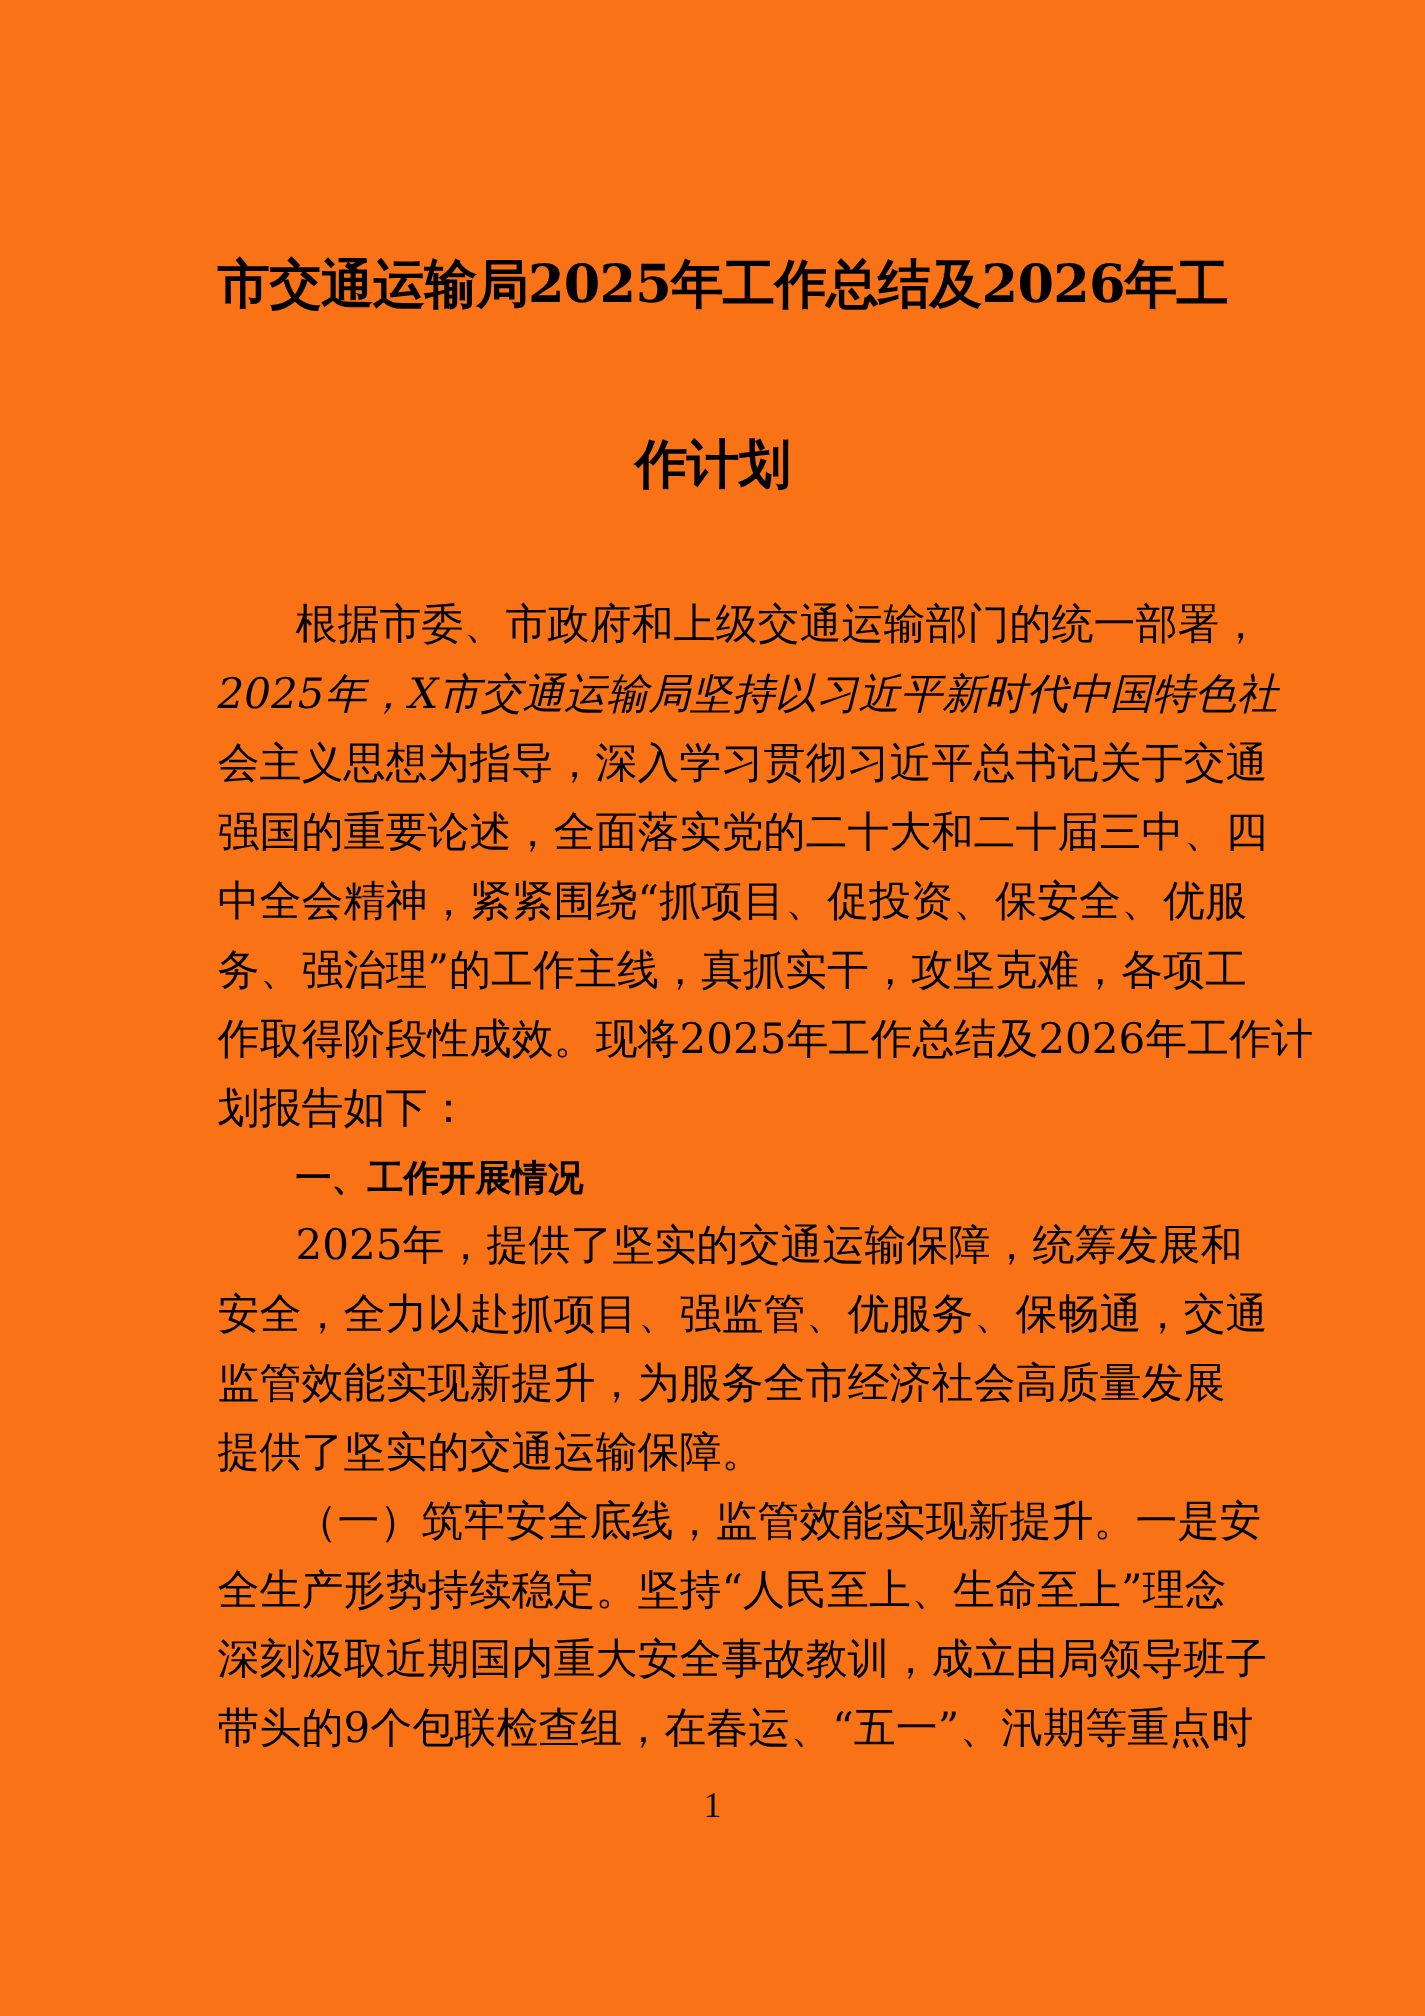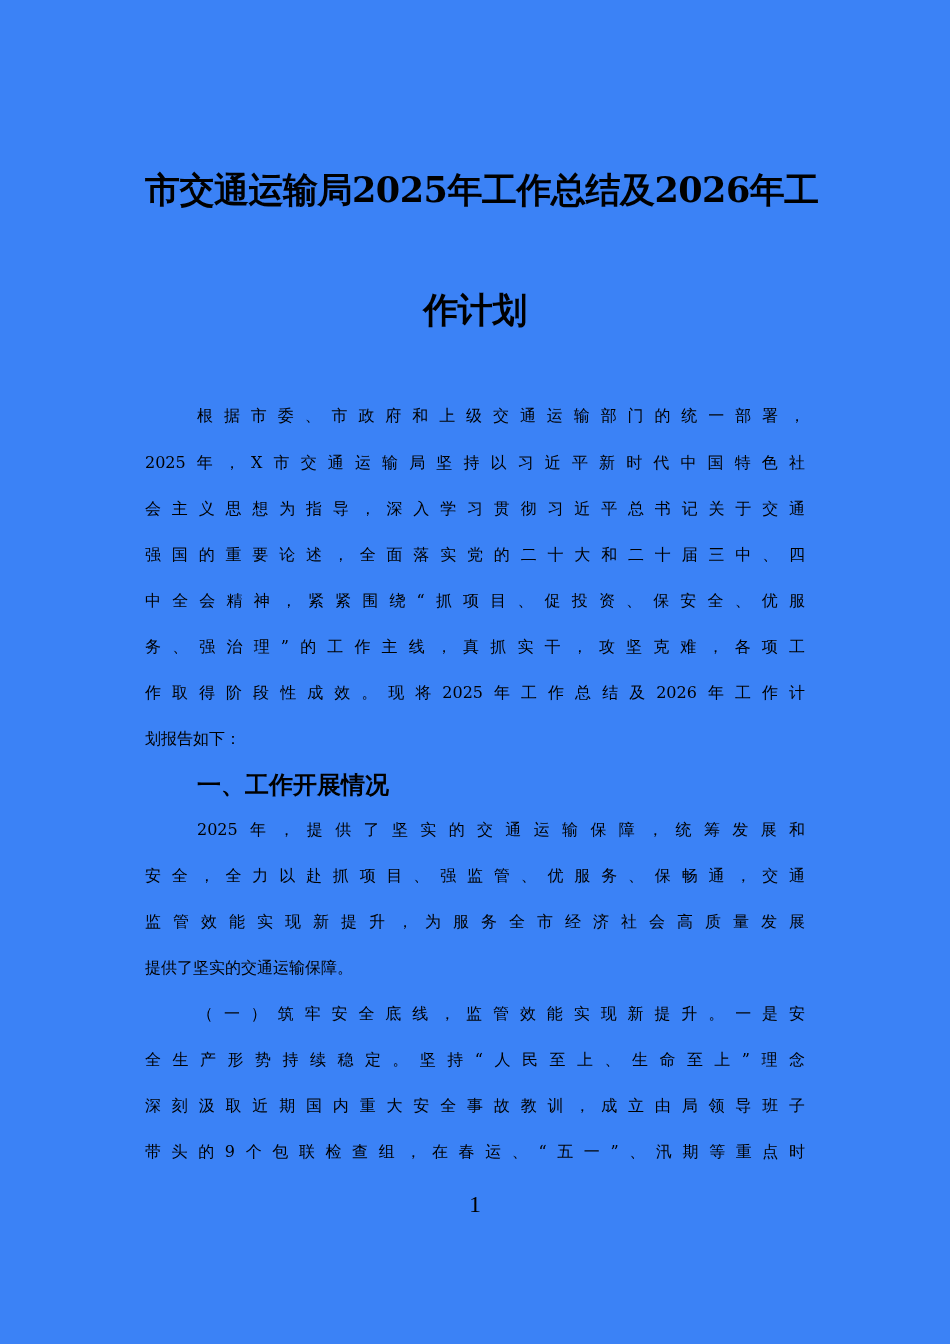--- a/index.html
+++ b/index.html
@@ -1,42 +1,42 @@
 <!DOCTYPE html>
 <html><head>
 <meta charset="utf-8">
 <style>
   html, body { margin: 0; padding: 0; background: #ffffff; }
   body { width: 950px; height: 1344px; position: relative; overflow: hidden;
          font-family: "DejaVu Serif", "Liberation Serif", serif; color: #000; }
-  .page { position: absolute; left: 0; top: 0; width: 950px; height: 1344px; background: #3b82f6; }
+  .page { position: absolute; left: 0; top: 0; width: 950px; height: 1344px; background: #f97316; }
   .title-line { position: absolute; left: 145px; width: 660px; text-align: center;
          font-size: 35px; font-weight: bold; line-height: 44px; white-space: nowrap;
          letter-spacing: -0.5px; }
-  .line { position: absolute; left: 145px; width: 660px; height: 40px; font-size: 16px;
+  .line { position: absolute; left: 145px; width: 660px; height: 40px; font-size: 28px;
          line-height: 40px; white-space: nowrap; text-align: justify; text-align-last: justify;
          letter-spacing: 0px; }
   .line.last { text-align-last: left; }
   .line.indent { left: 197px; width: 608px; }
   .heading { position: absolute; left: 197px; font-size: 24px; line-height: 40px;
          font-family: "DejaVu Sans", "Liberation Sans", sans-serif; font-weight: bold; white-space: nowrap; }
   .page-number { position: absolute; left: 0; width: 950px; text-align: center; top: 1186px;
          font-size: 24px; line-height: 36px; font-family: "Liberation Serif", serif; }
 </style>
 </head>
 <body>
 
 <div class="page">
 
   <div class="title-line" style="top:168px;">市交通运输局2025年工作总结及2026年工</div>
   <div class="title-line" style="top:240px;margin-top:48px;">作计划</div>
 
   <div>
     <div class="line indent" style="top:396px;">根据市委、市政府和上级交通运输部门的统一部署，</div>
-    <div class="line" style="top:443px;">2025年，X市交通运输局坚持以习近平新时代中国特色社</div>
+    <div class="line" style="top:443px;font-style:italic;">2025年，X市交通运输局坚持以习近平新时代中国特色社</div>
     <div class="line" style="top:489px;">会主义思想为指导，深入学习贯彻习近平总书记关于交通</div>
     <div class="line" style="top:535px;">强国的重要论述，全面落实党的二十大和二十届三中、四</div>
     <div class="line" style="top:581px;">中全会精神，紧紧围绕“抓项目、促投资、保安全、优服</div>
     <div class="line" style="top:627px;">务、强治理”的工作主线，真抓实干，攻坚克难，各项工</div>
     <div class="line" style="top:673px;">作取得阶段性成效。现将2025年工作总结及2026年工作计</div>
     <div class="line last" style="top:719px;">划报告如下：</div>
   </div>
 
   <div class="heading" style="top:765px;">一、工作开展情况</div>
 

